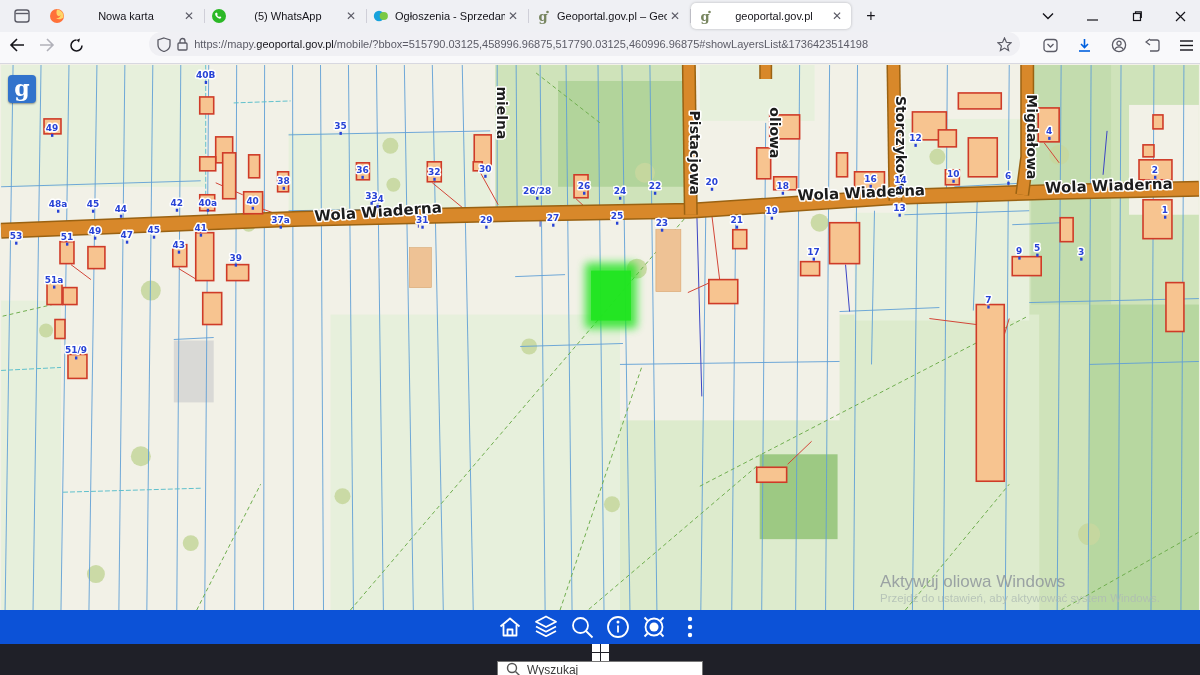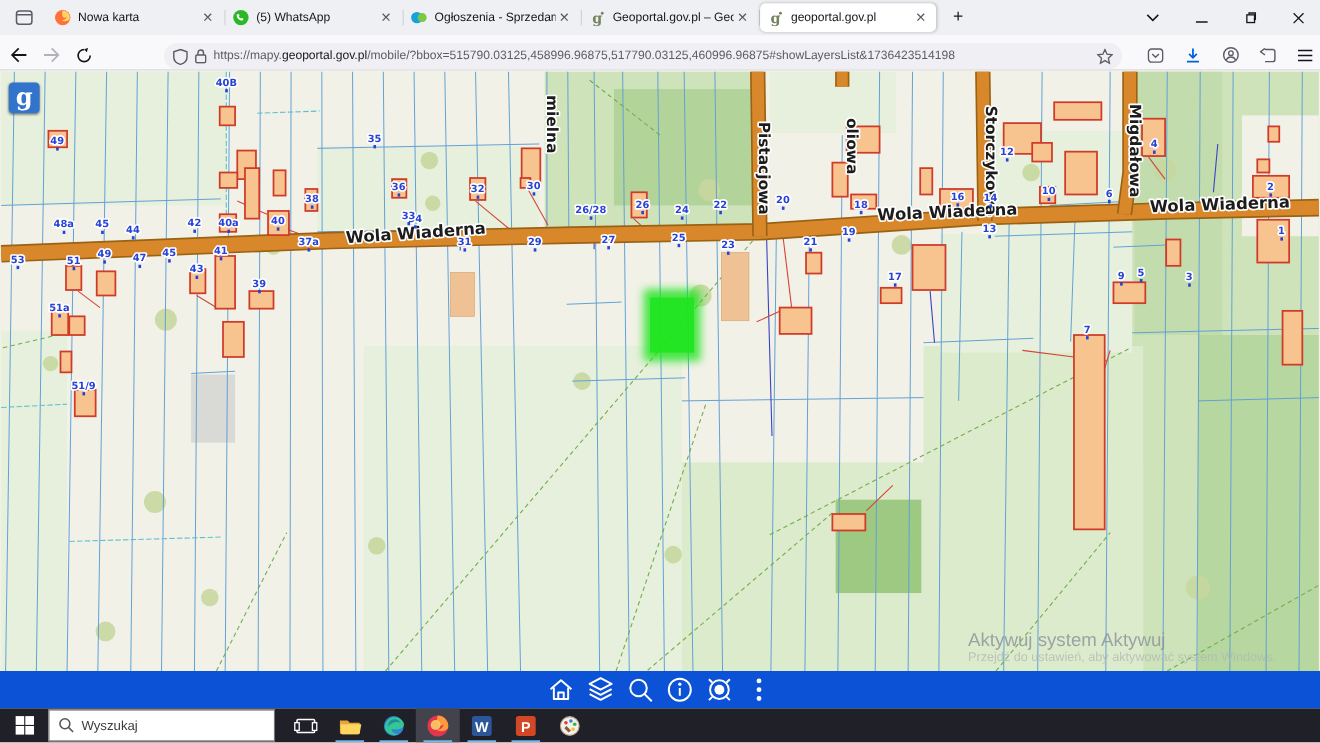--- a/index.html
+++ b/index.html
@@ -3,29 +3,29 @@
 <meta charset="utf-8">
 <style>
   * { margin:0; padding:0; box-sizing:border-box; }
   html,body { width:1200px; height:675px; overflow:hidden; }
   body { font-family:"Liberation Sans", sans-serif; position:relative; background:#f2f1e7; }
 
   
   .tabstrip { position:absolute; left:0; top:0; width:1200px; height:32px; background:#eff0f4; display:flex; align-items:center; }
   .ffview { width:28px; height:24px; margin-left:8px; border-radius:4px; display:flex; align-items:center; justify-content:center; }
   .tabs { display:flex; height:32px; align-items:center; margin-left:6px; }
-  .tab { width:160px; height:26px; margin:0 1px; border-radius:5px; display:flex; align-items:center; padding:0 6px; position:relative; color:#15141a; }
+  .tab { width:160px; height:26px; margin:0 1px; border-radius:5px; display:flex; align-items:center; padding:0 6px; position:relative; color:#15141a;text-align:center; }
   .tab .sep { position:absolute; right:-2px; top:6px; height:14px; width:1px; background:#cfcfd8; }
   .tab.active { background:#ffffff; box-shadow:0 0 3px rgba(0,0,0,.25); }
   .tab .favicon { width:16px; height:16px; flex:0 0 16px; }
   .tab .tlabel { font-size:11px; margin-left:6px; white-space:nowrap; overflow:hidden; flex:1; }
   .tab .tclose { font-size:12px; color:#5b5b66; padding:0 3px; border-radius:3px; }
   .newtab { width:26px; height:26px; border-radius:4px; font-size:16px; color:#15141a; display:flex; align-items:center; justify-content:center; margin-left:6px; }
   .winctl { position:absolute; top:0; height:32px; display:flex; align-items:center; justify-content:center; width:40px; color:#15141a; }
-  .navbar { position:absolute; left:0; top:32px; width:1200px; height:32px; background:#f9f9fb; border-bottom:1px solid #d8d8e0; display:flex; align-items:flex-end; }
+  .navbar { position:absolute; left:0; top:32px; width:1200px; height:32px; background:#f9f9fb; border-bottom:1px solid #d8d8e0; display:flex; align-items:flex-start; }
   .navbtn { width:26px; height:26px; margin-left:4px; display:flex; align-items:center; justify-content:center; border-radius:4px; }
   .urlbar { height:24px; width:880px; margin-left:60px; background:#f0f0f4; border-radius:13px; display:flex; align-items:center; padding:0 8px; }
   .urltext { font-size:11px; color:#5b5b66; white-space:nowrap; overflow:hidden; flex:1; margin-left:6px; }
   .urltext .domain { color:#15141a; }
   .rtools { display:flex; align-items:center; margin-left:10px; }
   .rtools .navbtn { margin-left:8px; }
 
   
   .maparea { position:absolute; left:0; top:65px; width:1200px; height:545px; background:#f2f1e7; }
   .maparea svg text { font-family:"DejaVu Sans", sans-serif; }
@@ -34,21 +34,21 @@
             box-shadow:0 1px 2px rgba(0,0,0,.4); }
   .watermark { position:absolute; right:40px; bottom:6px; text-align:left; pointer-events:none; }
   .watermark .w1 { font-size:17px; color:#8f969c; opacity:.85; }
   .watermark .w2 { font-size:11.5px; color:#aebbb4; opacity:.8;text-align:right; }
 
   
   .bluebar { position:absolute; left:0; top:610px; width:1200px; height:34px; background:#0c52d7; display:flex; align-items:center; justify-content:center; }
   .bluebar .mbtn { width:36px; height:30px; display:flex; align-items:center; justify-content:center; }
 
   
-  .taskbar { position:absolute; left:0; top:644px; width:1200px; height:31px; background:#1f2028; display:flex; align-items:center; }
+  .taskbar { position:absolute; left:0; top:644px; width:1200px; height:31px; background:#1f2028; display:flex; align-items:center;flex-direction:column; }
   .startbtn { width:44px; height:31px; display:flex; align-items:center; justify-content:center; }
   .tsearch { width:206px; height:29px; background:#ffffff; border:1px solid #777; display:flex; align-items:center; }
   .tsearch .ph { font-size:12px; color:#3b3b3b; margin-left:6px; }
   .tapps { display:flex; align-items:center; height:31px; margin-left:8px; }
   .tapp { width:40px; height:31px; display:flex; align-items:center; justify-content:center; position:relative; }
   .tapp.active { background:#43434e; }
   .tapp .runline { position:absolute; bottom:0; left:7px; right:7px; height:2px; background:#76b9ed; }
 </style>
 </head>
 <body>
@@ -493,21 +493,21 @@
       <rect x="1019" y="192" width="2.4" height="3" fill="#2742d6"></rect>
       <text x="1038" y="186" font-size="9" font-weight="bold" fill="#2742d6" text-anchor="middle" style="paint-order:stroke;stroke:#ffffff;stroke-width:3px;stroke-linejoin:round">5</text>
       <rect x="1037" y="189" width="2.4" height="3" fill="#2742d6"></rect>
       <text x="989" y="238" font-size="9" font-weight="bold" fill="#2742d6" text-anchor="middle" style="paint-order:stroke;stroke:#ffffff;stroke-width:3px;stroke-linejoin:round">7</text>
       <rect x="988" y="241" width="2.4" height="3" fill="#2742d6"></rect>
       <text x="1082" y="190" font-size="9" font-weight="bold" fill="#2742d6" text-anchor="middle" style="paint-order:stroke;stroke:#ffffff;stroke-width:3px;stroke-linejoin:round">3</text>
       <rect x="1081" y="193" width="2.4" height="3" fill="#2742d6"></rect>
     </svg>
   <div class="geobtn">g</div>
   <div class="watermark">
-    <div class="w1">Aktywuj system Aktywuj</div>
+    <div class="w1">Aktywuj oliowa Windows</div>
     <div class="w2">Przejdź do ustawień, aby aktywować system Windows.</div>
   </div>
 </div>
 
 <div class="bluebar" id="bluebar">
     <div class="mbtn">
       <svg width="28" height="28" viewBox="0 0 28 28" fill="none" stroke="#fff" stroke-width="1.8" stroke-linejoin="round">
         <path d="M4.5 13.5 L14 5.5 L23.5 13.5"></path>
         <path d="M7.5 12 V22.5 H20.5 V12"></path>
         <path d="M11.5 22.5 V16.5 H16.5 V22.5"></path>

